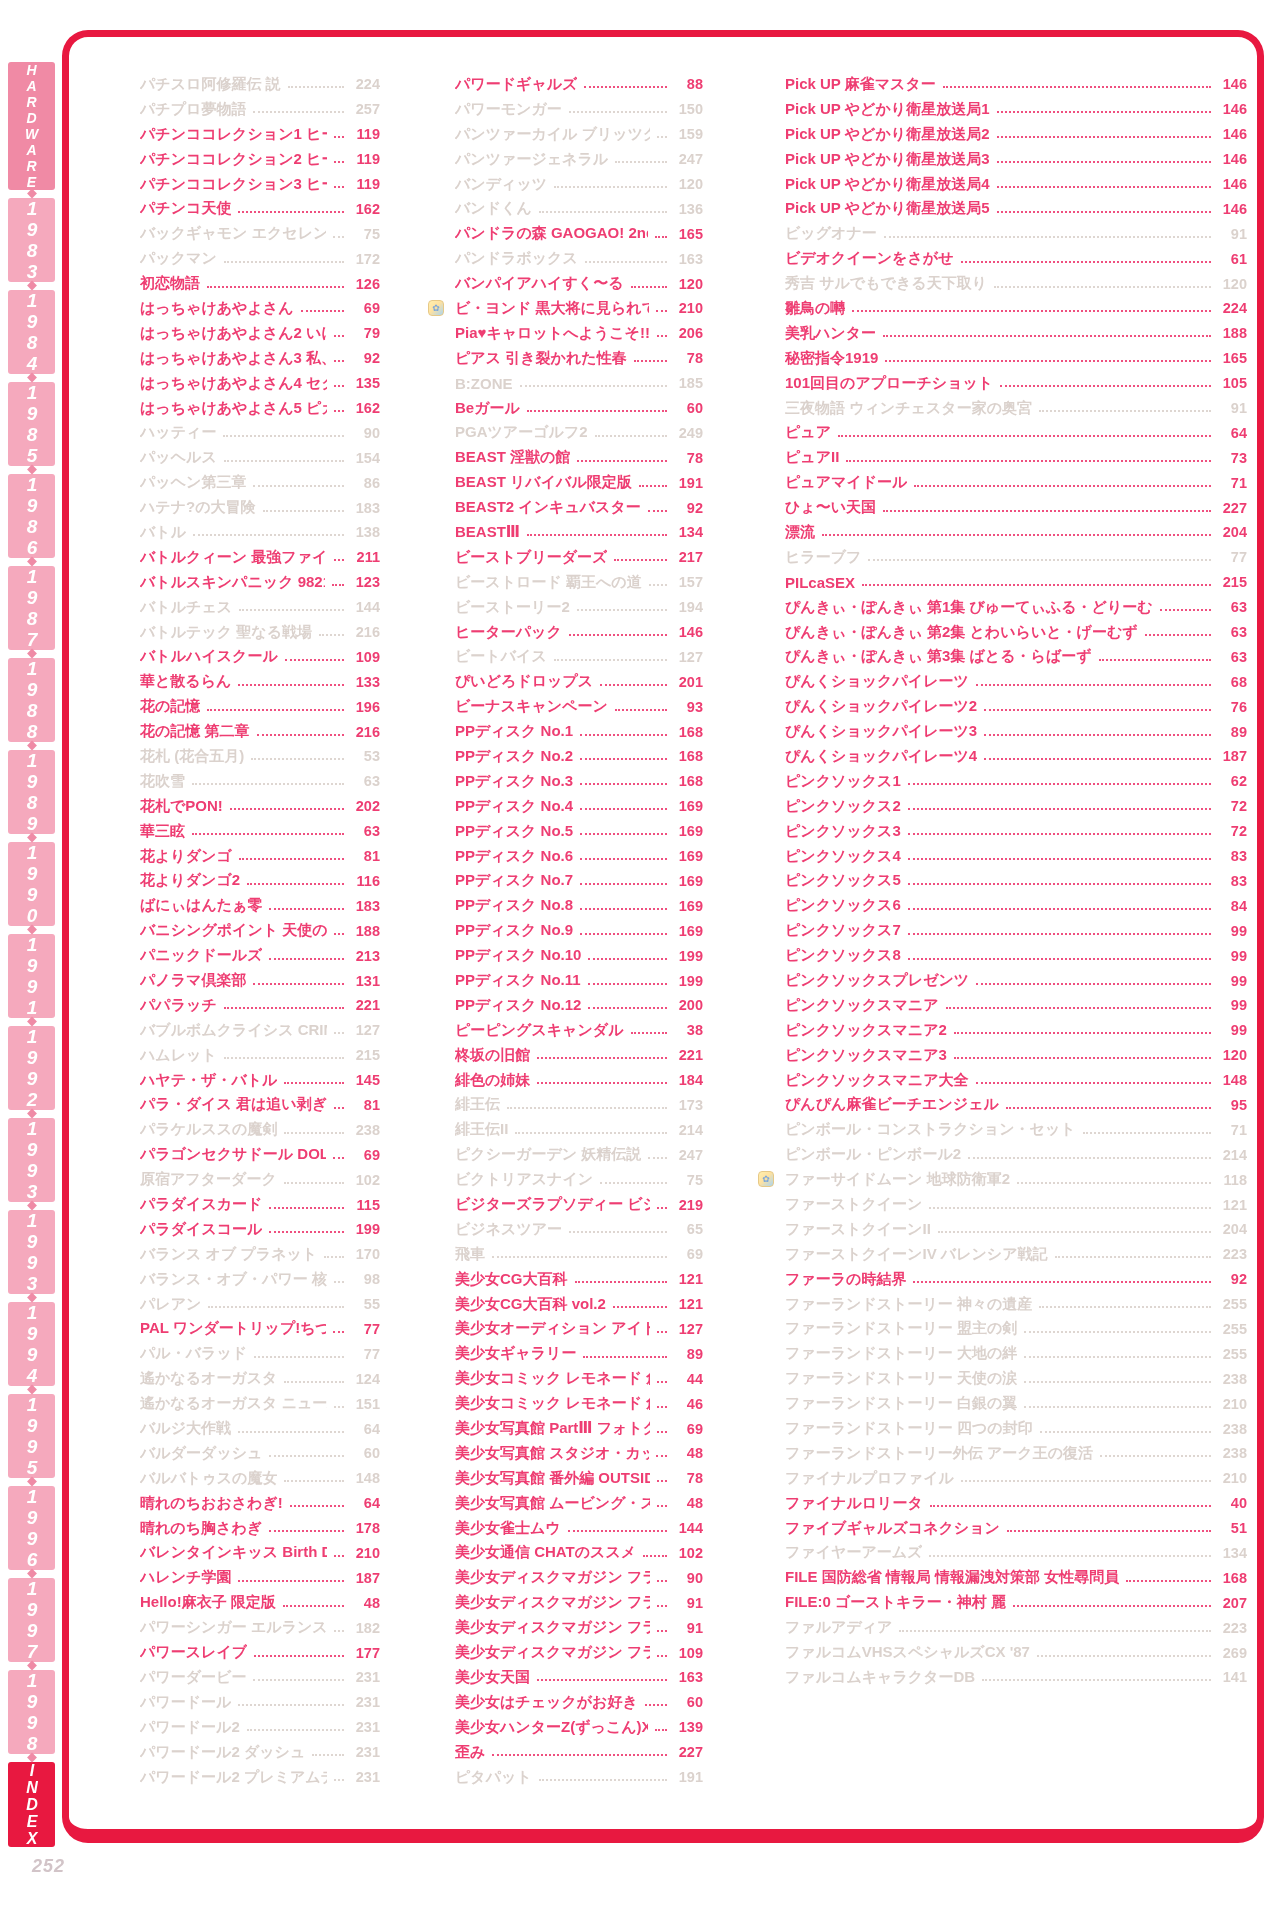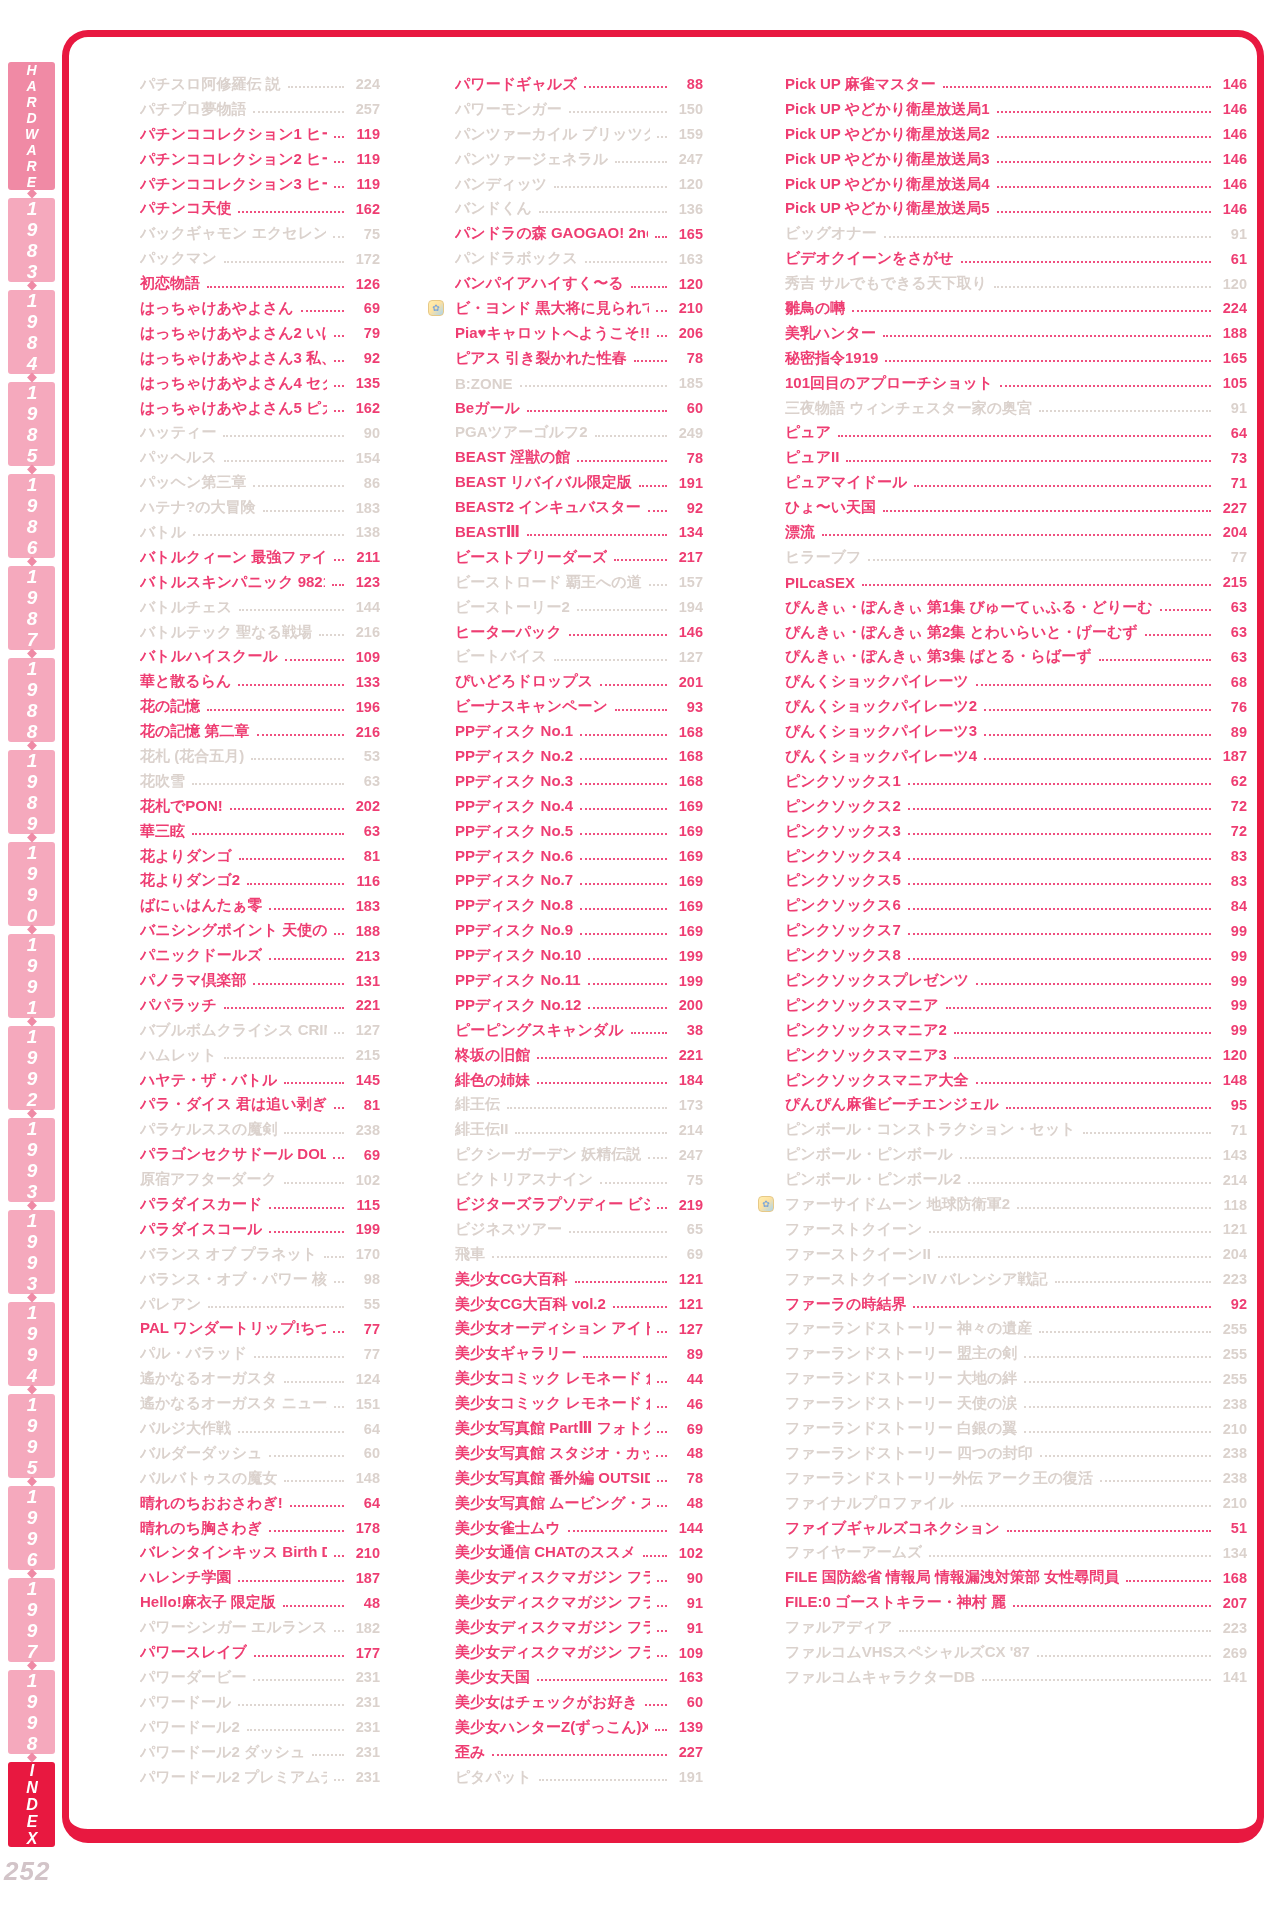--- a/index.html
+++ b/index.html
@@ -74,22 +74,22 @@
   .marker{
     position:absolute;left:-27px;top:4px;
     width:16px;height:16px;border-radius:4px;
     background:linear-gradient(135deg,#ffeFAF 0%,#ffe2a0 45%,#a8d4f2 100%);
     border:1px solid #e7c987;
     font-size:9px;line-height:14px;text-align:center;color:#7fa8d8;
     font-style:normal;
   }
   
   .page-num{
-    position:absolute;left:4px;top:1856px;
-    font-size:26px;font-weight:bold;font-style:italic;
+    position:absolute;left:32px;top:1856px;
+    font-size:18px;font-weight:bold;font-style:italic;
     color:var(--page_num_color);
     letter-spacing:1px;
   }
 </style>
 </head>
 <body>
 
 <div class="frame"></div>
 
 <div class="sidebar">
@@ -1020,25 +1020,20 @@
       <span class="t">ぴんぴん麻雀ビーチエンジェル</span>
       <span class="leader"></span>
       <span class="p">95</span>
     </div>
     <div class="row faded">
       <span class="t">ピンボール・コンストラクション・セット</span>
       <span class="leader"></span>
       <span class="p">71</span>
     </div>
     <div class="row faded">
-      <span class="t">ピンボール・ピンボール</span>
-      <span class="leader"></span>
-      <span class="p">143</span>
-    </div>
-    <div class="row faded">
       <span class="t">ピンボール・ピンボール2</span>
       <span class="leader"></span>
       <span class="p">214</span>
     </div>
     <div class="row faded">
       <span class="marker">✿</span>
       <span class="t">ファーサイドムーン 地球防衛軍2</span>
       <span class="leader"></span>
       <span class="p">118</span>
     </div>
@@ -1094,20 +1089,25 @@
     </div>
     <div class="row faded">
       <span class="t">ファーランドストーリー外伝 アーク王の復活</span>
       <span class="leader"></span>
       <span class="p">238</span>
     </div>
     <div class="row faded">
       <span class="t">ファイナルプロファイル</span>
       <span class="leader"></span>
       <span class="p">210</span>
+    </div>
+    <div class="row">
+      <span class="t">ファイナルロリータ</span>
+      <span class="leader"></span>
+      <span class="p">40</span>
     </div>
     <div class="row">
       <span class="t">ファイブギャルズコネクション</span>
       <span class="leader"></span>
       <span class="p">51</span>
     </div>
     <div class="row faded">
       <span class="t">ファイヤーアームズ</span>
       <span class="leader"></span>
       <span class="p">134</span>

